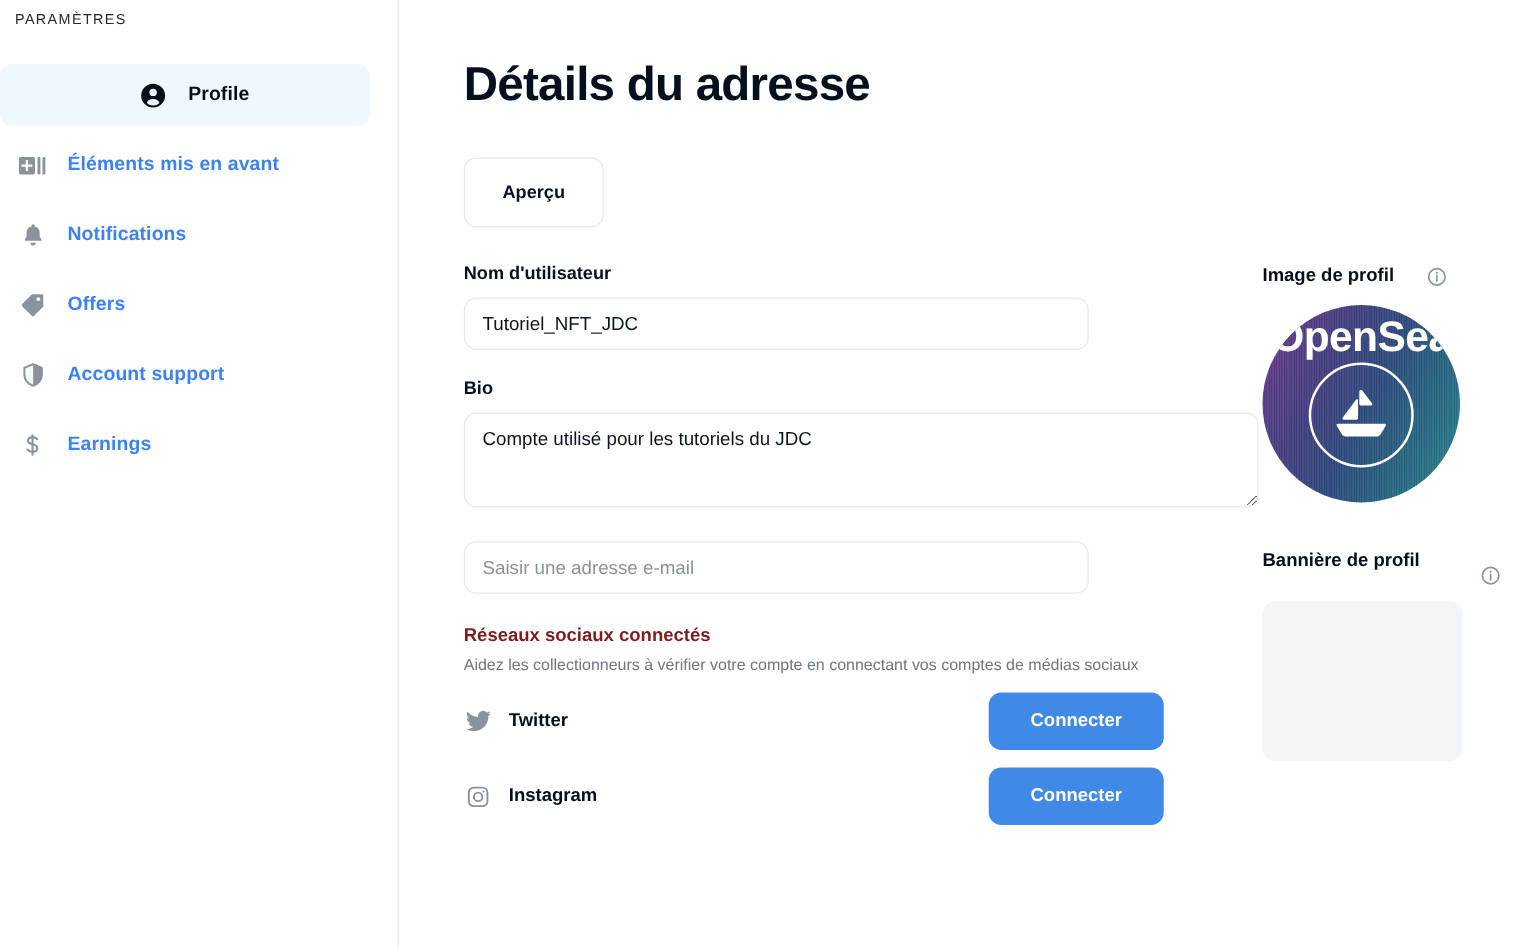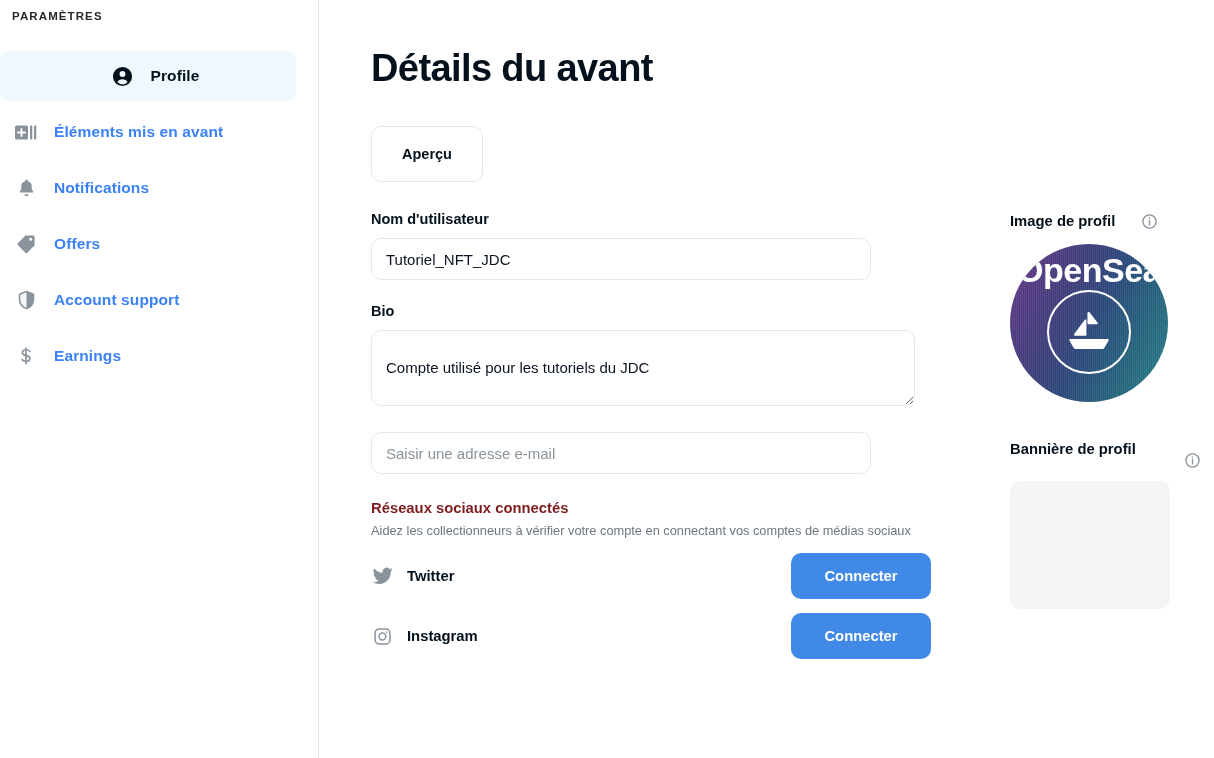--- a/index.html
+++ b/index.html
@@ -27,21 +27,21 @@
     height: 758px;
     flex: 0 0 319px;
     border-right: 1px solid #e5e8eb;
     background: #ffffff;
     padding-top: 0;
     position: relative;
   }
 
   .sidebar-title {
     font-size: 11.5px;
-    font-weight: 700;
+    font-weight: 400;
     letter-spacing: 1.1px;
     color: #25292e;
     padding: 8px 0 0 12px;
     line-height: 16px;
   }
 
   .nav-list {
     margin-top: 27px;
     display: flex;
     flex-direction: column;
@@ -146,25 +146,25 @@
     font-family: inherit;
     color: #0b1421;
     background: #ffffff;
     outline: none;
   }
   .text-input::placeholder { color: #8a939b; }
 
   .field-gap { height: 22px; }
 
   .bio-area {
-    width: 544px;
+    width: 636px;
     height: 76px;
     border: 1px solid #e5e8eb;
     border-radius: 10px;
-    padding: 27px 14px;
+    padding: 11px 14px;
     font-size: 15px;
     font-family: inherit;
     color: #0b1421;
     background: #ffffff;
     outline: none;
     resize: vertical;
     line-height: 20px;
   }
 
   .social-head {
@@ -360,21 +360,21 @@
           </svg>
         </span>
         <span class="nav-label">Earnings</span>
       </div>
 
     </nav>
   </aside>
 
   <section class="main">
 
-    <h1 class="page-title">Détails du avant</h1>
+    <h1 class="page-title">Détails du adresse</h1>
 
     <button class="preview-btn">Aperçu</button>
 
     <div class="form-col">
 
       <div>
         <div class="field-label">Nom d'utilisateur</div>
         <input class="text-input" type="text" value="Tutoriel_NFT_JDC" style="">
       </div>
 

